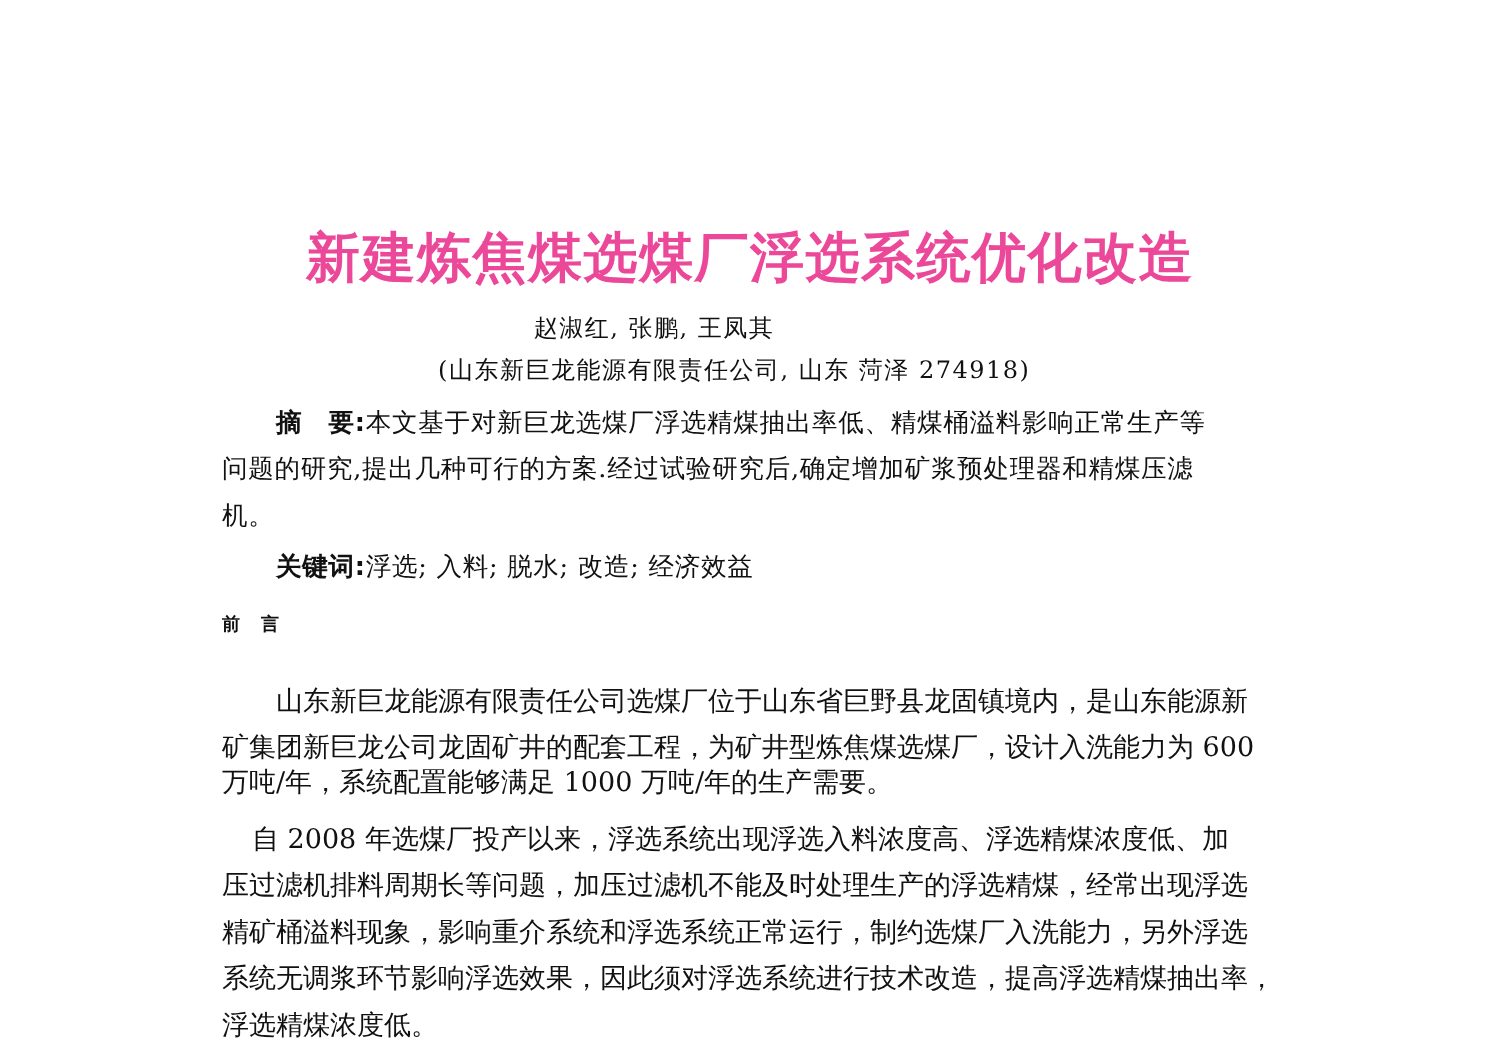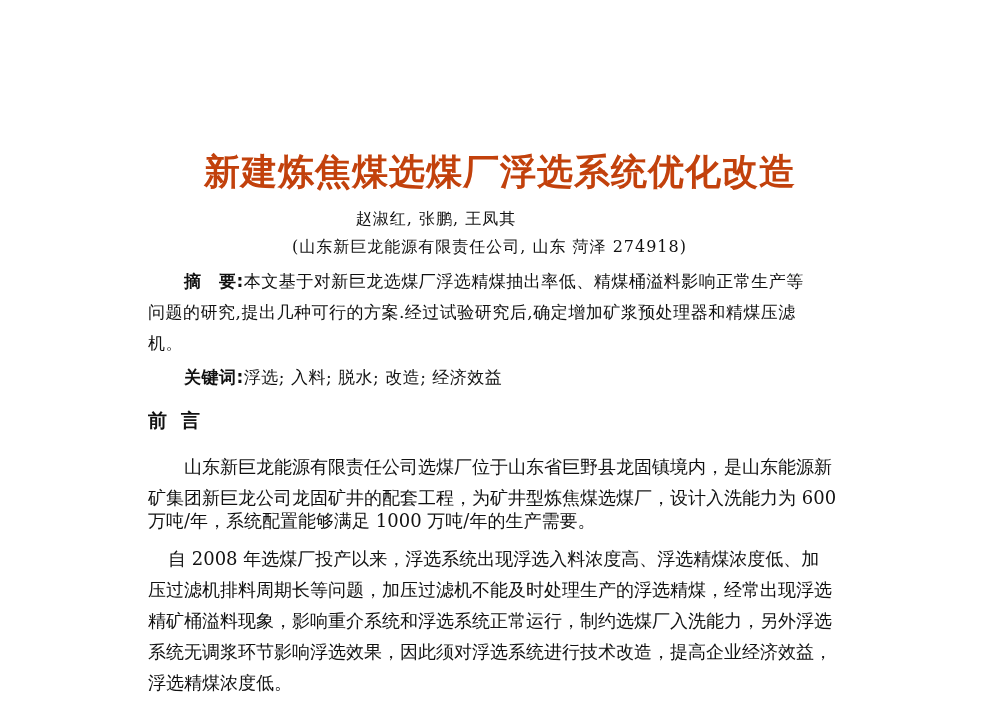--- a/index.html
+++ b/index.html
@@ -1,27 +1,27 @@
 <!DOCTYPE html>
 <html><head>
 <meta charset="utf-8">
 <style>
   html, body { margin: 0; padding: 0; background: #ffffff; }
   body { width: 1000px; height: 703px; position: relative; overflow: hidden;
          font-family: "DejaVu Serif", "Liberation Serif", serif; color: #111; }
   .abs { position: absolute; white-space: nowrap; }
   .title { left: 0; width: 1000px; top: 148px; text-align: center;
            font-family: "DejaVu Sans", sans-serif; font-size: 36px; font-weight: bold;
-           letter-spacing: 1px; color: #c2410c; }
+           letter-spacing: 1px; color: #ec4899; }
   .authors { left: 0; width: 872px; top: 209px; text-align: center; font-size: 16px; letter-spacing: 1px; }
   .affil { left: 0; width: 979px; top: 237px; text-align: center; font-size: 16px; letter-spacing: 1px; }
   .line { left: 148px; font-size: 17px; letter-spacing: 0.5px; }
   .bold { font-family: "DejaVu Sans", sans-serif; font-weight: bold; }
   .body-line { left: 148px; font-size: 18px; }
-  .heading { left: 148px; top: 408px; font-size: 19px; font-family: "DejaVu Sans", sans-serif; font-weight: bold; letter-spacing: 14px; }
+  .heading { left: 148px; top: 408px; font-size: 12px; font-family: "DejaVu Sans", sans-serif; font-weight: bold; letter-spacing: 14px; }
 </style>
 </head>
 <body>
 
 <div class="abs title">新建炼焦煤选煤厂浮选系统优化改造</div>
 <div class="abs authors">赵淑红, 张鹏, 王凤其</div>
 <div class="abs affil">(山东新巨龙能源有限责任公司, 山东 菏泽 274918)</div>
 
 <div class="abs line" style="top:270px; left:184px;">
   <span class="bold">摘　要:</span><span>本文基于对新巨龙选煤厂浮选精煤抽出率低、精煤桶溢料影响正常生产等</span>
@@ -35,14 +35,14 @@
 
 <div class="abs heading">前言</div>
 
 <div class="abs body-line" style="top:455px; left:184px;">山东新巨龙能源有限责任公司选煤厂位于山东省巨野县龙固镇境内，是山东能源新</div>
 <div class="abs body-line" style="top:486px;">矿集团新巨龙公司龙固矿井的配套工程，为矿井型炼焦煤选煤厂，设计入洗能力为 600</div>
 <div class="abs body-line" style="top:509px;">万吨/年，系统配置能够满足 1000 万吨/年的生产需要。</div>
 
 <div class="abs body-line" style="top:547px; left:168px;">自 2008 年选煤厂投产以来，浮选系统出现浮选入料浓度高、浮选精煤浓度低、加</div>
 <div class="abs body-line" style="top:578px;">压过滤机排料周期长等问题，加压过滤机不能及时处理生产的浮选精煤，经常出现浮选</div>
 <div class="abs body-line" style="top:609px;">精矿桶溢料现象，影响重介系统和浮选系统正常运行，制约选煤厂入洗能力，另外浮选</div>
-<div class="abs body-line" style="top:640px;">系统无调浆环节影响浮选效果，因此须对浮选系统进行技术改造，提高企业经济效益，</div>
+<div class="abs body-line" style="top:640px;">系统无调浆环节影响浮选效果，因此须对浮选系统进行技术改造，提高浮选精煤抽出率，</div>
 <div class="abs body-line" style="top:671px;">浮选精煤浓度低。</div>
 
 </body></html>

